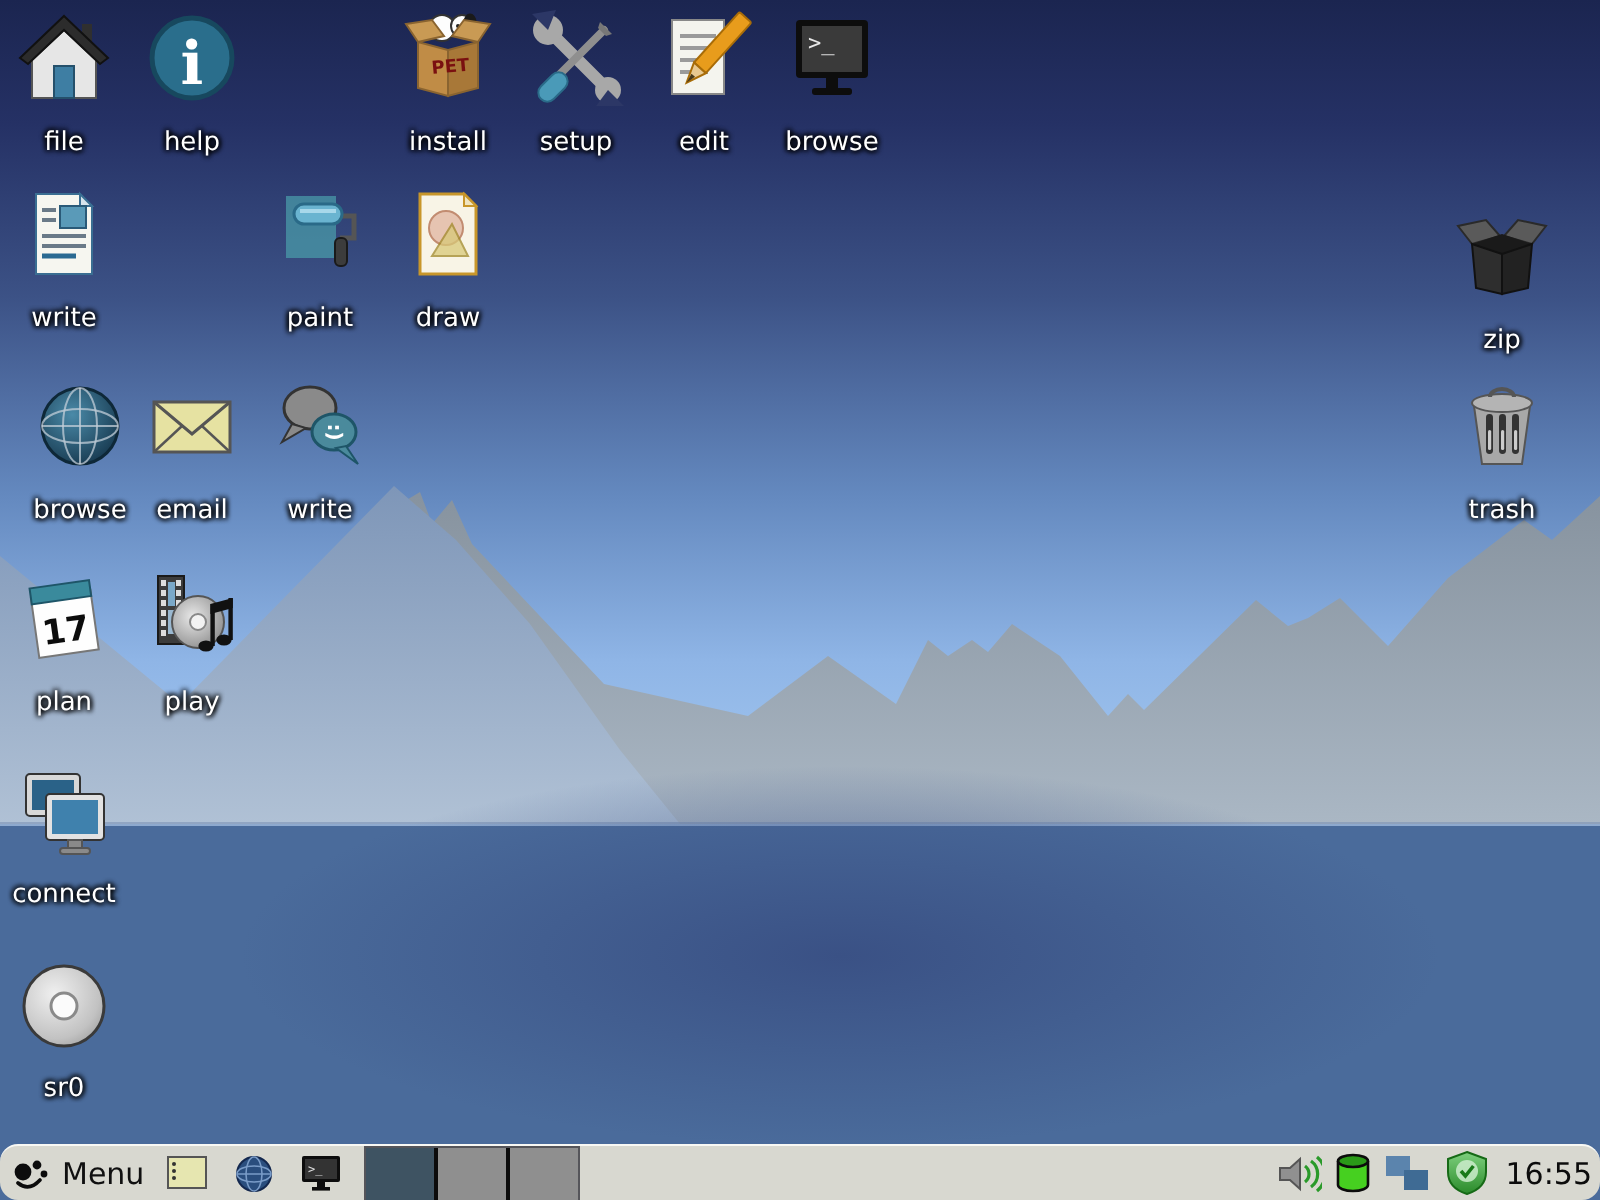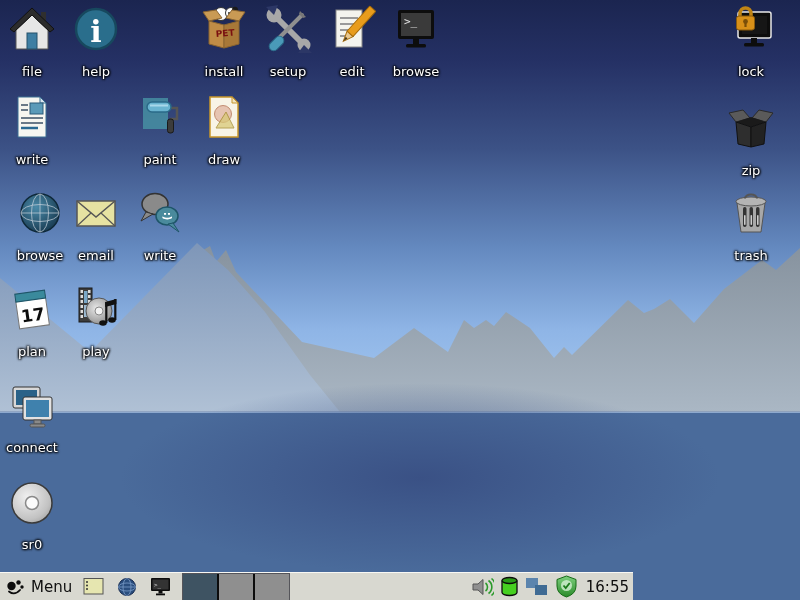--- a/index.html
+++ b/index.html
@@ -5,22 +5,22 @@
   html,body{margin:0;padding:0;}
   #screen{position:relative;width:800px;height:600px;overflow:hidden;
     font-family:"DejaVu Sans","Liberation Sans",sans-serif;background:#1b2550;}
   #wallpaper{position:absolute;left:0;top:0;}
   
   .di{position:absolute;width:64px;text-align:center;cursor:default;}
   .di .ic{height:48px;display:flex;align-items:center;justify-content:center;}
   .di .lbl{display:block;margin-top:12px;font-size:13px;color:#fff;line-height:14px;
     text-shadow:1px 1px 2px #000,-1px -1px 2px rgba(0,0,0,.8),1px -1px 2px rgba(0,0,0,.8),-1px 1px 2px rgba(0,0,0,.8);}
   
-  #taskbar{position:absolute;left:0;bottom:0;width:633px;height:28px;background:#d8d8d0;
-    border-top:1px solid #f8f8f4;box-sizing:border-box;display:flex;align-items:center;}
+  #taskbar{position:absolute;left:0;bottom:0;width:800px;height:28px;background:#d8d8d0;
+    border-top:1px solid #f8f8f4;box-sizing:border-box;display:flex;align-items:center;border-radius:9px;}
   .menu-btn{display:flex;align-items:center;gap:5px;padding:0 8px 0 6px;height:100%;}
   .menu-btn span{font-size:15px;color:#101010;}
   .launchers{display:flex;align-items:center;gap:9px;margin-left:2px;}
   .launchers .lbtn{display:flex;align-items:center;justify-content:center;width:24px;height:24px;}
   .pager{display:flex;height:26px;margin-left:10px;border:1px solid #55555a;box-sizing:content-box;}
   .ws{width:34px;height:26px;background:#8f8f8f;border-right:2px solid #0c0c0c;}
   .ws:last-child{border-right:none;}
   .ws.active{background:#3e5362;}
   .tray{margin-left:auto;display:flex;align-items:center;gap:6px;padding-right:4px;}
   .clock{font-size:15px;color:#0c0c0c;margin-left:2px;}
@@ -143,35 +143,20 @@
       <rect x="6" y="5" width="36" height="29" rx="2" fill="#0d0d0d"></rect>
       <rect x="9" y="8" width="30" height="23" fill="#3a3a3a"></rect>
       <text x="12" y="20" fill="#e8e8e8" font-size="11" font-family="DejaVu Sans Mono, monospace">&gt;_</text>
       <rect x="21" y="34" width="6" height="5" fill="#0d0d0d"></rect>
       <rect x="14" y="39" width="20" height="3.5" rx="1.5" fill="#0d0d0d"></rect>
     </svg>
       </div>
     <span class="lbl">browse</span>
   </div>
 
-  <div class="di" style="left:719px;top:5px">
-    <div class="ic">
-        <svg width="48" height="48" viewBox="0 0 48 48">
-      <rect x="11" y="7" width="33" height="26" rx="2" fill="#0d0d0d" stroke="#e8e8e8" stroke-width="1.5"></rect>
-      <rect x="15" y="11" width="25" height="18" fill="#161616"></rect>
-      <rect x="24" y="33" width="6" height="5" fill="#0d0d0d"></rect>
-      <rect x="17" y="38" width="20" height="3.5" rx="1.5" fill="#0d0d0d"></rect>
-      <path d="M13,12 v-3.5 a5.5,5.5 0 0 1 11,0 V12" stroke="#c08414" stroke-width="3.5" fill="none"></path>
-      <rect x="9.5" y="11" width="18" height="14" rx="2.5" fill="#d89018" stroke="#8a5a0c"></rect>
-      <circle cx="18.5" cy="16.5" r="2.4" fill="#7a4e08"></circle>
-      <rect x="17.4" y="17.5" width="2.2" height="4.5" fill="#7a4e08"></rect>
-    </svg>
-      </div>
-    <span class="lbl">lock</span>
-  </div>
 
   <div class="di" style="left:0;top:93px">
     <div class="ic">
         <svg width="48" height="48" viewBox="0 0 48 48">
       <polygon points="10,4 32,4 38,10 38,44 10,44" fill="#f6f6f0" stroke="#3a6e92"></polygon>
       <polygon points="32,4 32,10 38,10" fill="#d8e4ec" stroke="#3a6e92"></polygon>
       <rect x="22" y="10" width="13" height="11" fill="#5a9ab8" stroke="#2a5a78"></rect>
       <line x1="13" y1="12" x2="20" y2="12" stroke="#6a7a88" stroke-width="2"></line>
       <line x1="13" y1="17" x2="20" y2="17" stroke="#6a7a88" stroke-width="2"></line>
       <line x1="13" y1="25" x2="35" y2="25" stroke="#6a7a88" stroke-width="2"></line>

